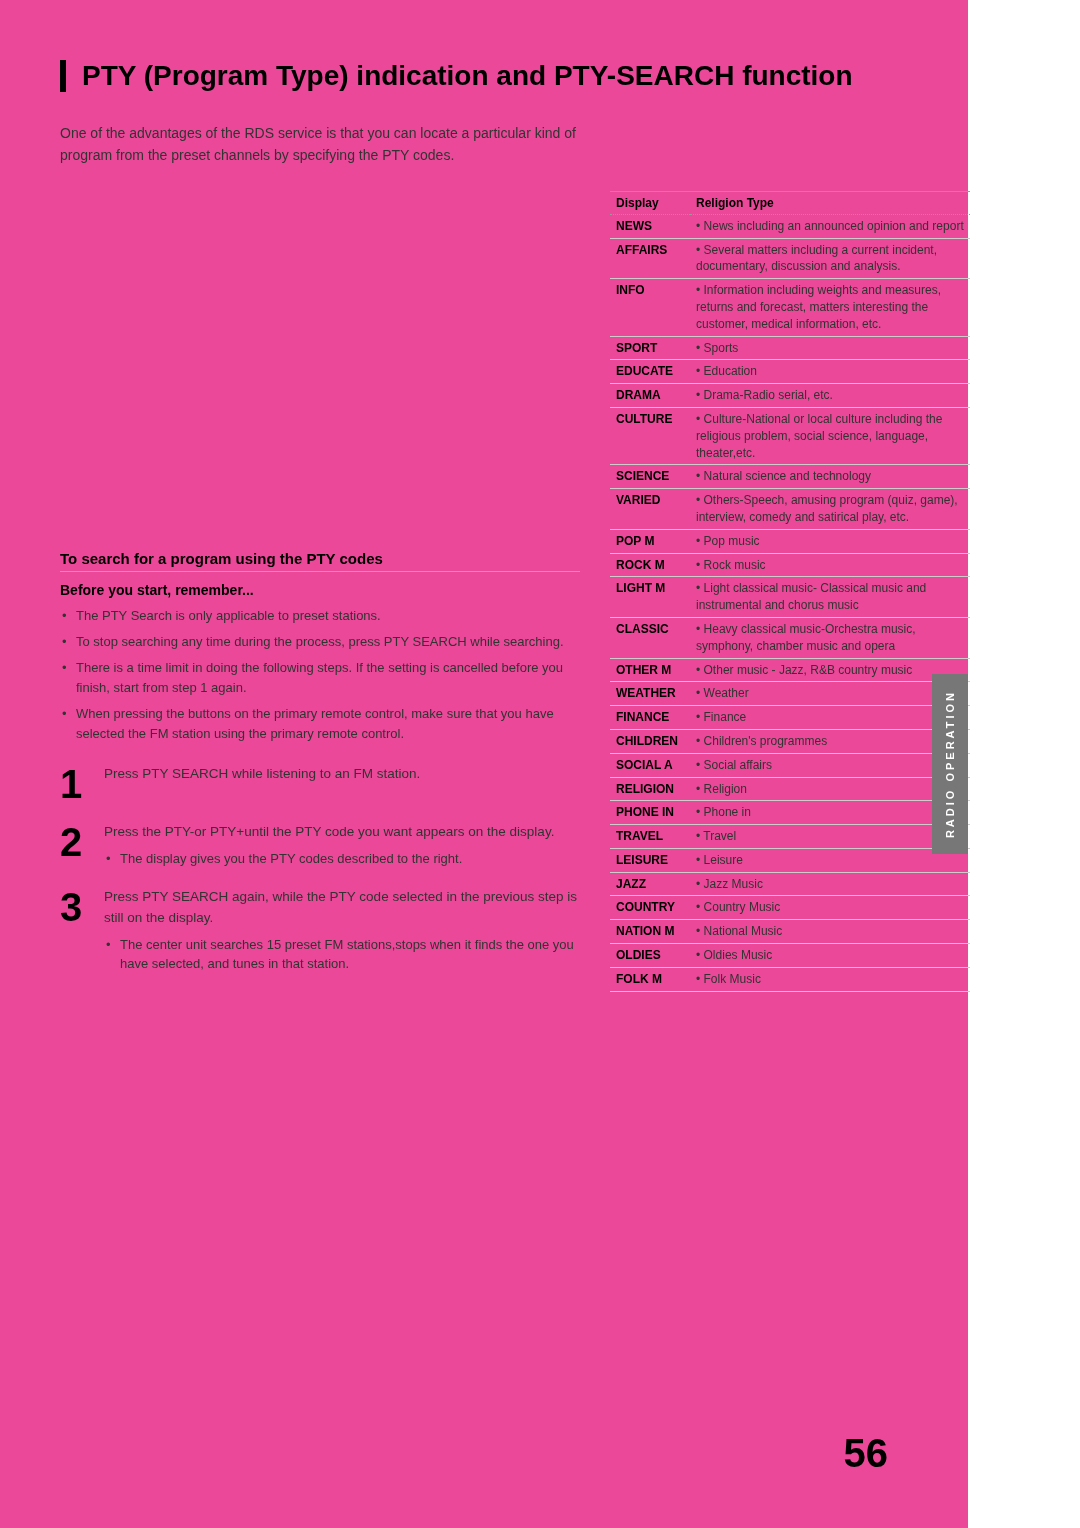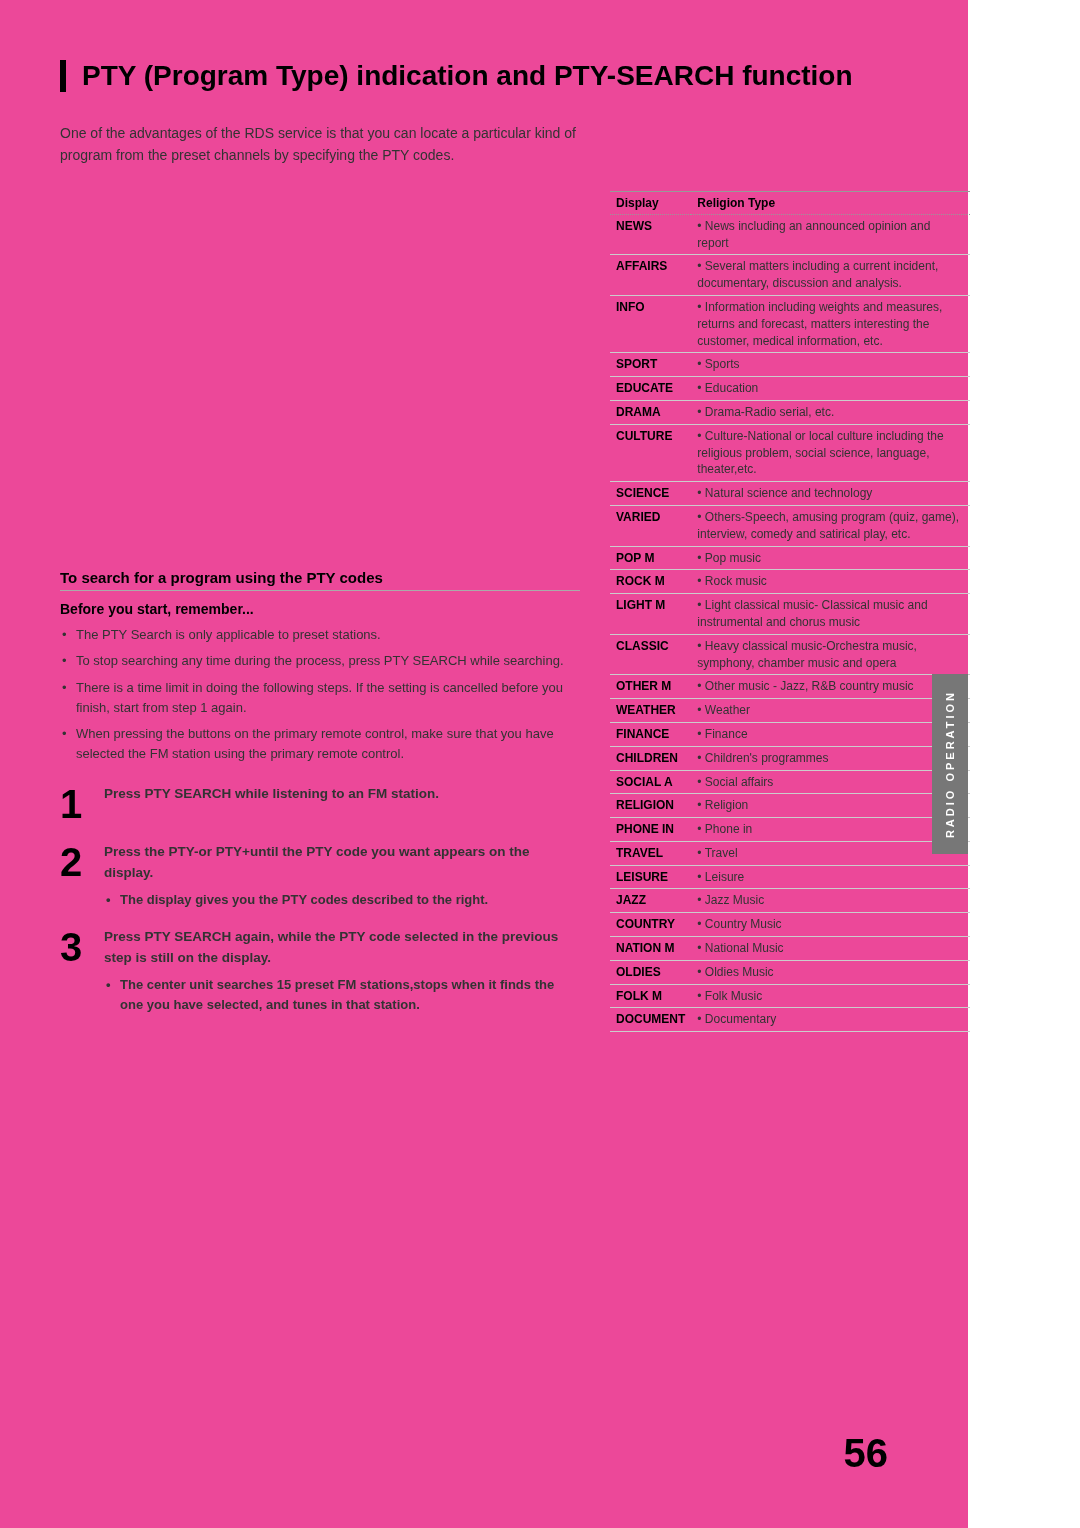--- a/index.html
+++ b/index.html
@@ -112,21 +112,20 @@
       font-size: 40px;
       font-weight: bold;
       color: #000;
       line-height: 1;
       flex-shrink: 0;
       width: 30px;
     }
 
     .step-content {
       flex: 1;
-      font-weight: bold;
     }
 
     .step-content p {
       font-size: 13.5px;
       color: #333;
       line-height: 1.55;
       margin-bottom: 6px;
     }
 
     .step-content .sub-bullet {
@@ -374,24 +373,20 @@
               <td>• National Music</td>
             </tr>
             <tr>
               <td>OLDIES</td>
               <td>• Oldies Music</td>
             </tr>
             <tr>
               <td>FOLK M</td>
               <td>• Folk Music</td>
             </tr>
-            <tr>
-              <td>DOCUMENT</td>
-              <td>• Documentary</td>
-            </tr>
           </tbody>
       </table>
     </div>
 
   </div>
 
   <div class="radio-sidebar">
     <span class="radio-sidebar-text">RADIO OPERATION</span>
   </div>
 

